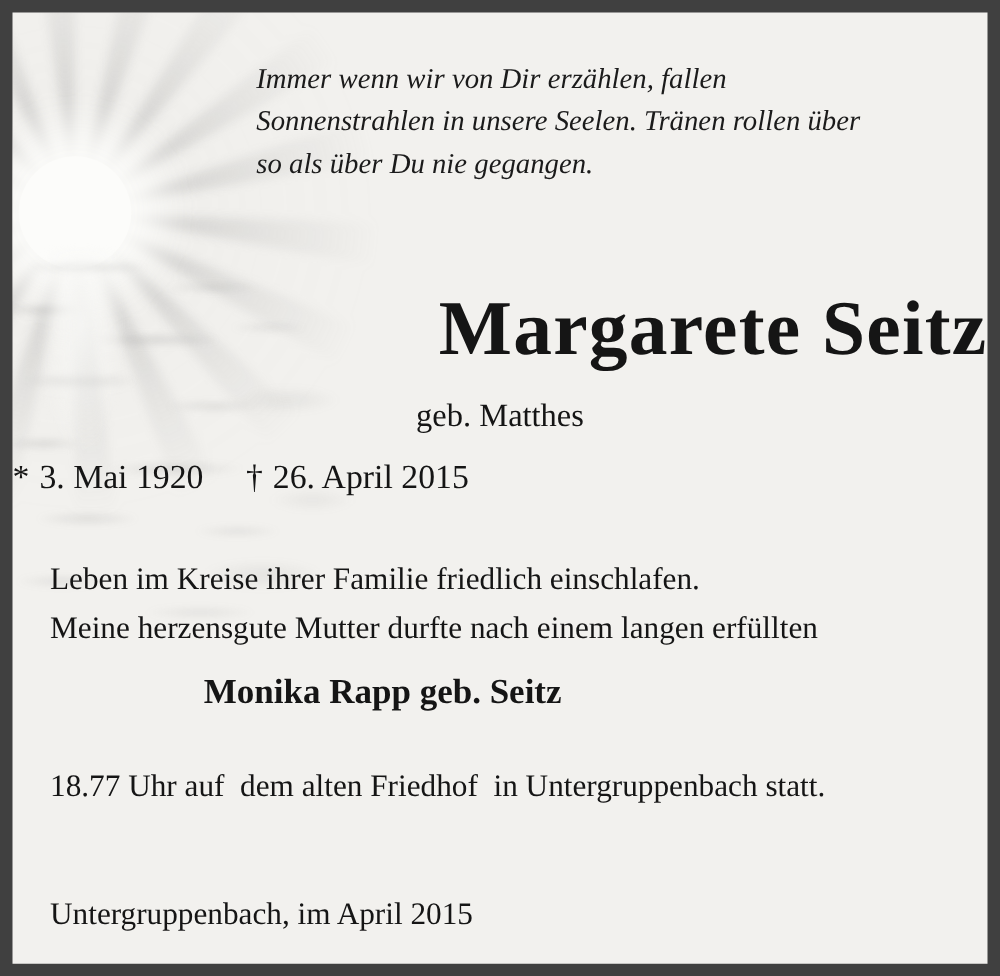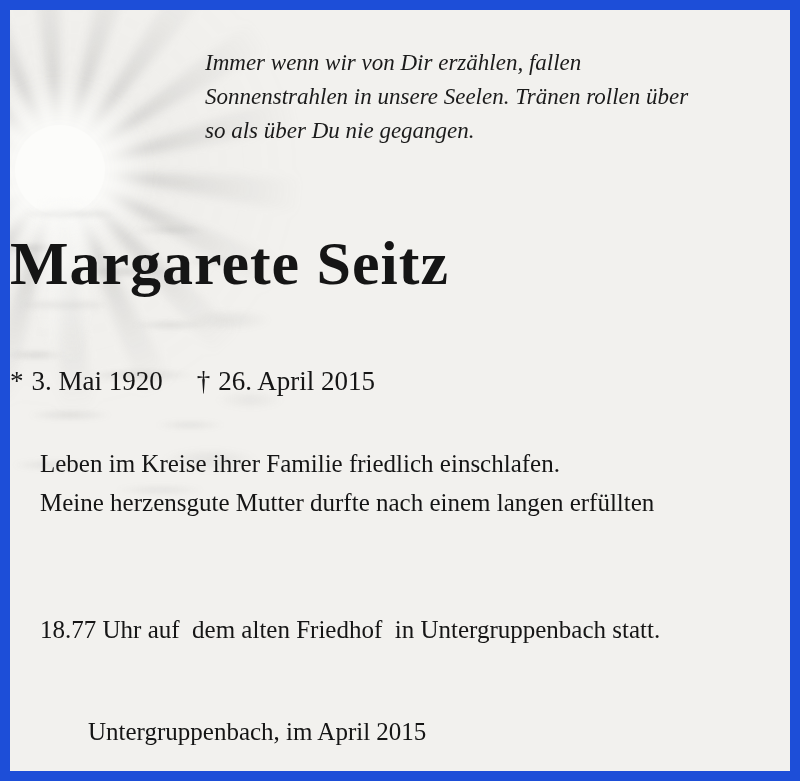--- a/index.html
+++ b/index.html
@@ -1,21 +1,21 @@
 <!DOCTYPE html>
 <html lang="de"><head>
 <meta charset="utf-8">
 <style>
   html, body { margin: 0; padding: 0; background: #ffffff; }
   .page {
     position: relative;
     width: 800px;
     height: 781px;
     box-sizing: border-box;
-    border: 10px solid #1d4ed8;
+    border: 10px solid #404040;
     background: #f2f1ee;
     overflow: hidden;
     font-family: "Liberation Serif", "DejaVu Serif", serif;
     color: #151515;
   }
 
   
   .sketch { position: absolute; inset: 0; overflow: hidden; }
   .rays {
     position: absolute;
@@ -68,21 +68,21 @@
   .poem {
     left: 195px; top: 36px;
     font-style: italic;
     font-size: 23px;
     line-height: 34px;
     color: #1b1b1b;
   }
 
   .name {
     left: 0; top: 218px; width: 100%;
-    text-align: left;
+    text-align: right;
     font-size: 62px;
     font-weight: bold;
     line-height: 70px;
     letter-spacing: 1px;
   }
 
   .maiden {
     left: 0; top: 308px; width: 100%;
     text-align: center;
     font-size: 26px;
@@ -110,21 +110,20 @@
 
   .funeral {
     left: 30px; top: 600px;
     font-size: 25px;
     line-height: 39px;
   }
 
   .place-date {
     left: 30px; top: 708px;
     font-size: 25px;
-    margin-left: 48px;
   }
 </style>
 </head>
 <body>
 
 <div class="page">
 
   <div class="sketch">
     <div class="rays"></div>
     <div class="sun"></div>
@@ -132,30 +131,32 @@
   </div>
 
   <div class="block poem">
     <div class="line">Immer wenn wir von Dir erzählen, fallen</div>
     <div class="line">Sonnenstrahlen in unsere Seelen. Tränen rollen über</div>
     <div class="line">so als über Du nie gegangen.</div>
   </div>
 
   <div class="block name">Margarete Seitz</div>
 
+  <div class="block maiden">geb. Matthes</div>
 
   <div class="block dates">
     <span class="birth-group"><span class="symbol">*</span><span>3. Mai 1920</span></span><span class="death-group"><span class="symbol">†</span><span>26. April 2015</span></span>
   </div>
 
   <div class="block message">
     <div class="line">Leben im Kreise ihrer Familie friedlich einschlafen.</div>
     <div class="line">Meine herzensgute Mutter durfte nach einem langen erfüllten</div>
   </div>
 
+  <div class="block mourner">Monika Rapp geb. Seitz</div>
 
   <div class="block funeral">
     <div class="line">18.77 Uhr auf  dem alten Friedhof  in Untergruppenbach statt.</div>
   </div>
 
   <div class="block place-date">Untergruppenbach, im April 2015</div>
 
 </div>
 
 </body></html>

